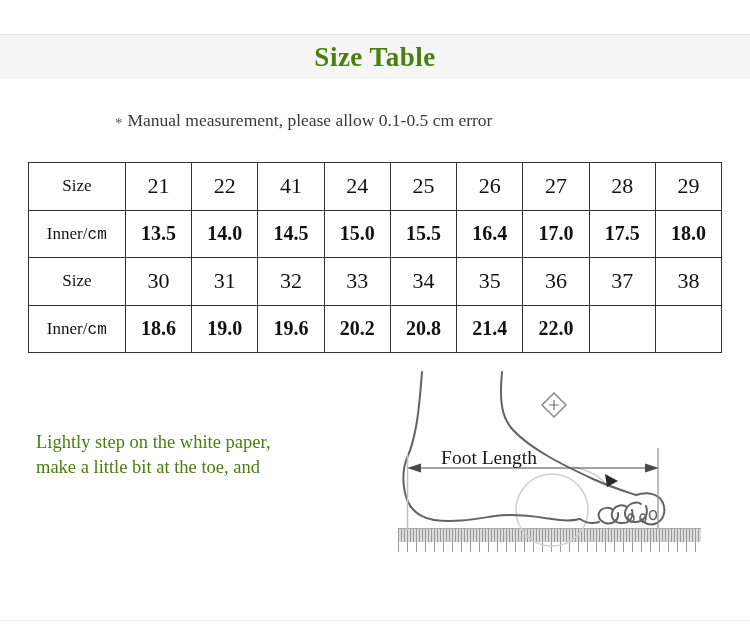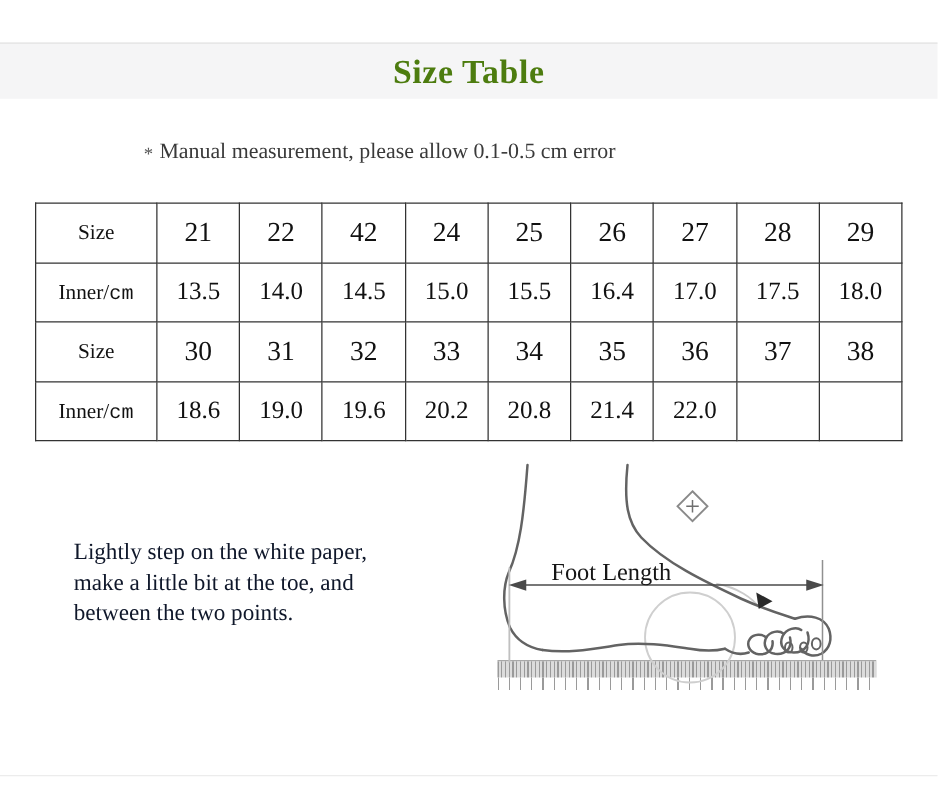--- a/index.html
+++ b/index.html
@@ -21,24 +21,24 @@
   table.size-table{
     position:absolute;left:28px;top:162px;width:694px;
     border-collapse:collapse;table-layout:fixed;
   }
   table.size-table td{
     border:1.4px solid #333333;height:38.5px;text-align:center;vertical-align:middle;
     color:#111;padding:4px;overflow:hidden;
   }
   td.label-cell{font-size:17px;color:#161616;}
   td.size-cell{font-size:22px;}
-  td.inner-cell{font-size:20px;font-weight:normal;}
+  td.inner-cell{font-size:20px;font-weight:bold;}
   .unit{font-family:Liberation Mono, monospace;font-size:16px;letter-spacing:.3px;}
   
-  .instructions{position:absolute;left:59px;top:430px;font-size:18.5px;line-height:24.5px;color:#0f172a;}
+  .instructions{position:absolute;left:36px;top:430px;font-size:18.5px;line-height:24.5px;color:#4d7c0f;}
   
   .ruler-band{
     position:absolute;left:398px;top:528px;width:303px;height:13px;
     border-top:1px solid #a8a8a8;
     background:repeating-linear-gradient(90deg,#9a9a9a 0px,#9a9a9a 1px,#dcdcdc 1px,#dcdcdc 3px);
   }
   .ruler-ticks{
     position:absolute;left:398px;top:542px;width:306px;height:10px;
     background:repeating-linear-gradient(90deg,#9a9a9a 0px,#9a9a9a 1px,rgba(0,0,0,0) 1px,rgba(0,0,0,0) 9px);
   }
@@ -59,21 +59,21 @@
 
 <table class="size-table">
   <colgroup>
       <col style="width:97px">
     </colgroup>
   <tbody>
       <tr>
     <td class="label-cell">Size</td>
     <td class="size-cell">21</td>
     <td class="size-cell">22</td>
-    <td class="size-cell">42</td>
+    <td class="size-cell">41</td>
     <td class="size-cell">24</td>
     <td class="size-cell">25</td>
     <td class="size-cell">26</td>
     <td class="size-cell">27</td>
     <td class="size-cell">28</td>
     <td class="size-cell">29</td>
   </tr>
   <tr>
     <td class="label-cell"><span>Inner/</span><span class="unit">cm</span></td>
     <td class="inner-cell">13.5</td>
@@ -109,21 +109,20 @@
     <td class="inner-cell">22.0</td>
     <td class="inner-cell"></td>
     <td class="inner-cell"></td>
   </tr>
 </tbody>
   </table>
 
 <div class="instructions">
   <div>Lightly step on the white paper,</div>
   <div>make a little bit at the toe, and</div>
-  <div>between the two points.</div>
 </div>
 
 <div class="ruler-band"></div>
 <div class="ruler-ticks"></div>
 
 <svg class="foot-diagram" viewBox="0 0 370 220" xmlns="http://www.w3.org/2000/svg">
 
   <g>
     <circle cx="172" cy="150" r="36" fill="none" stroke="#cfcfcf" stroke-width="1.5"></circle>
     <path d="M 193,107 C 210,110 222,118 228,127" fill="none" stroke="#cbcbcb" stroke-width="1.5"></path>

